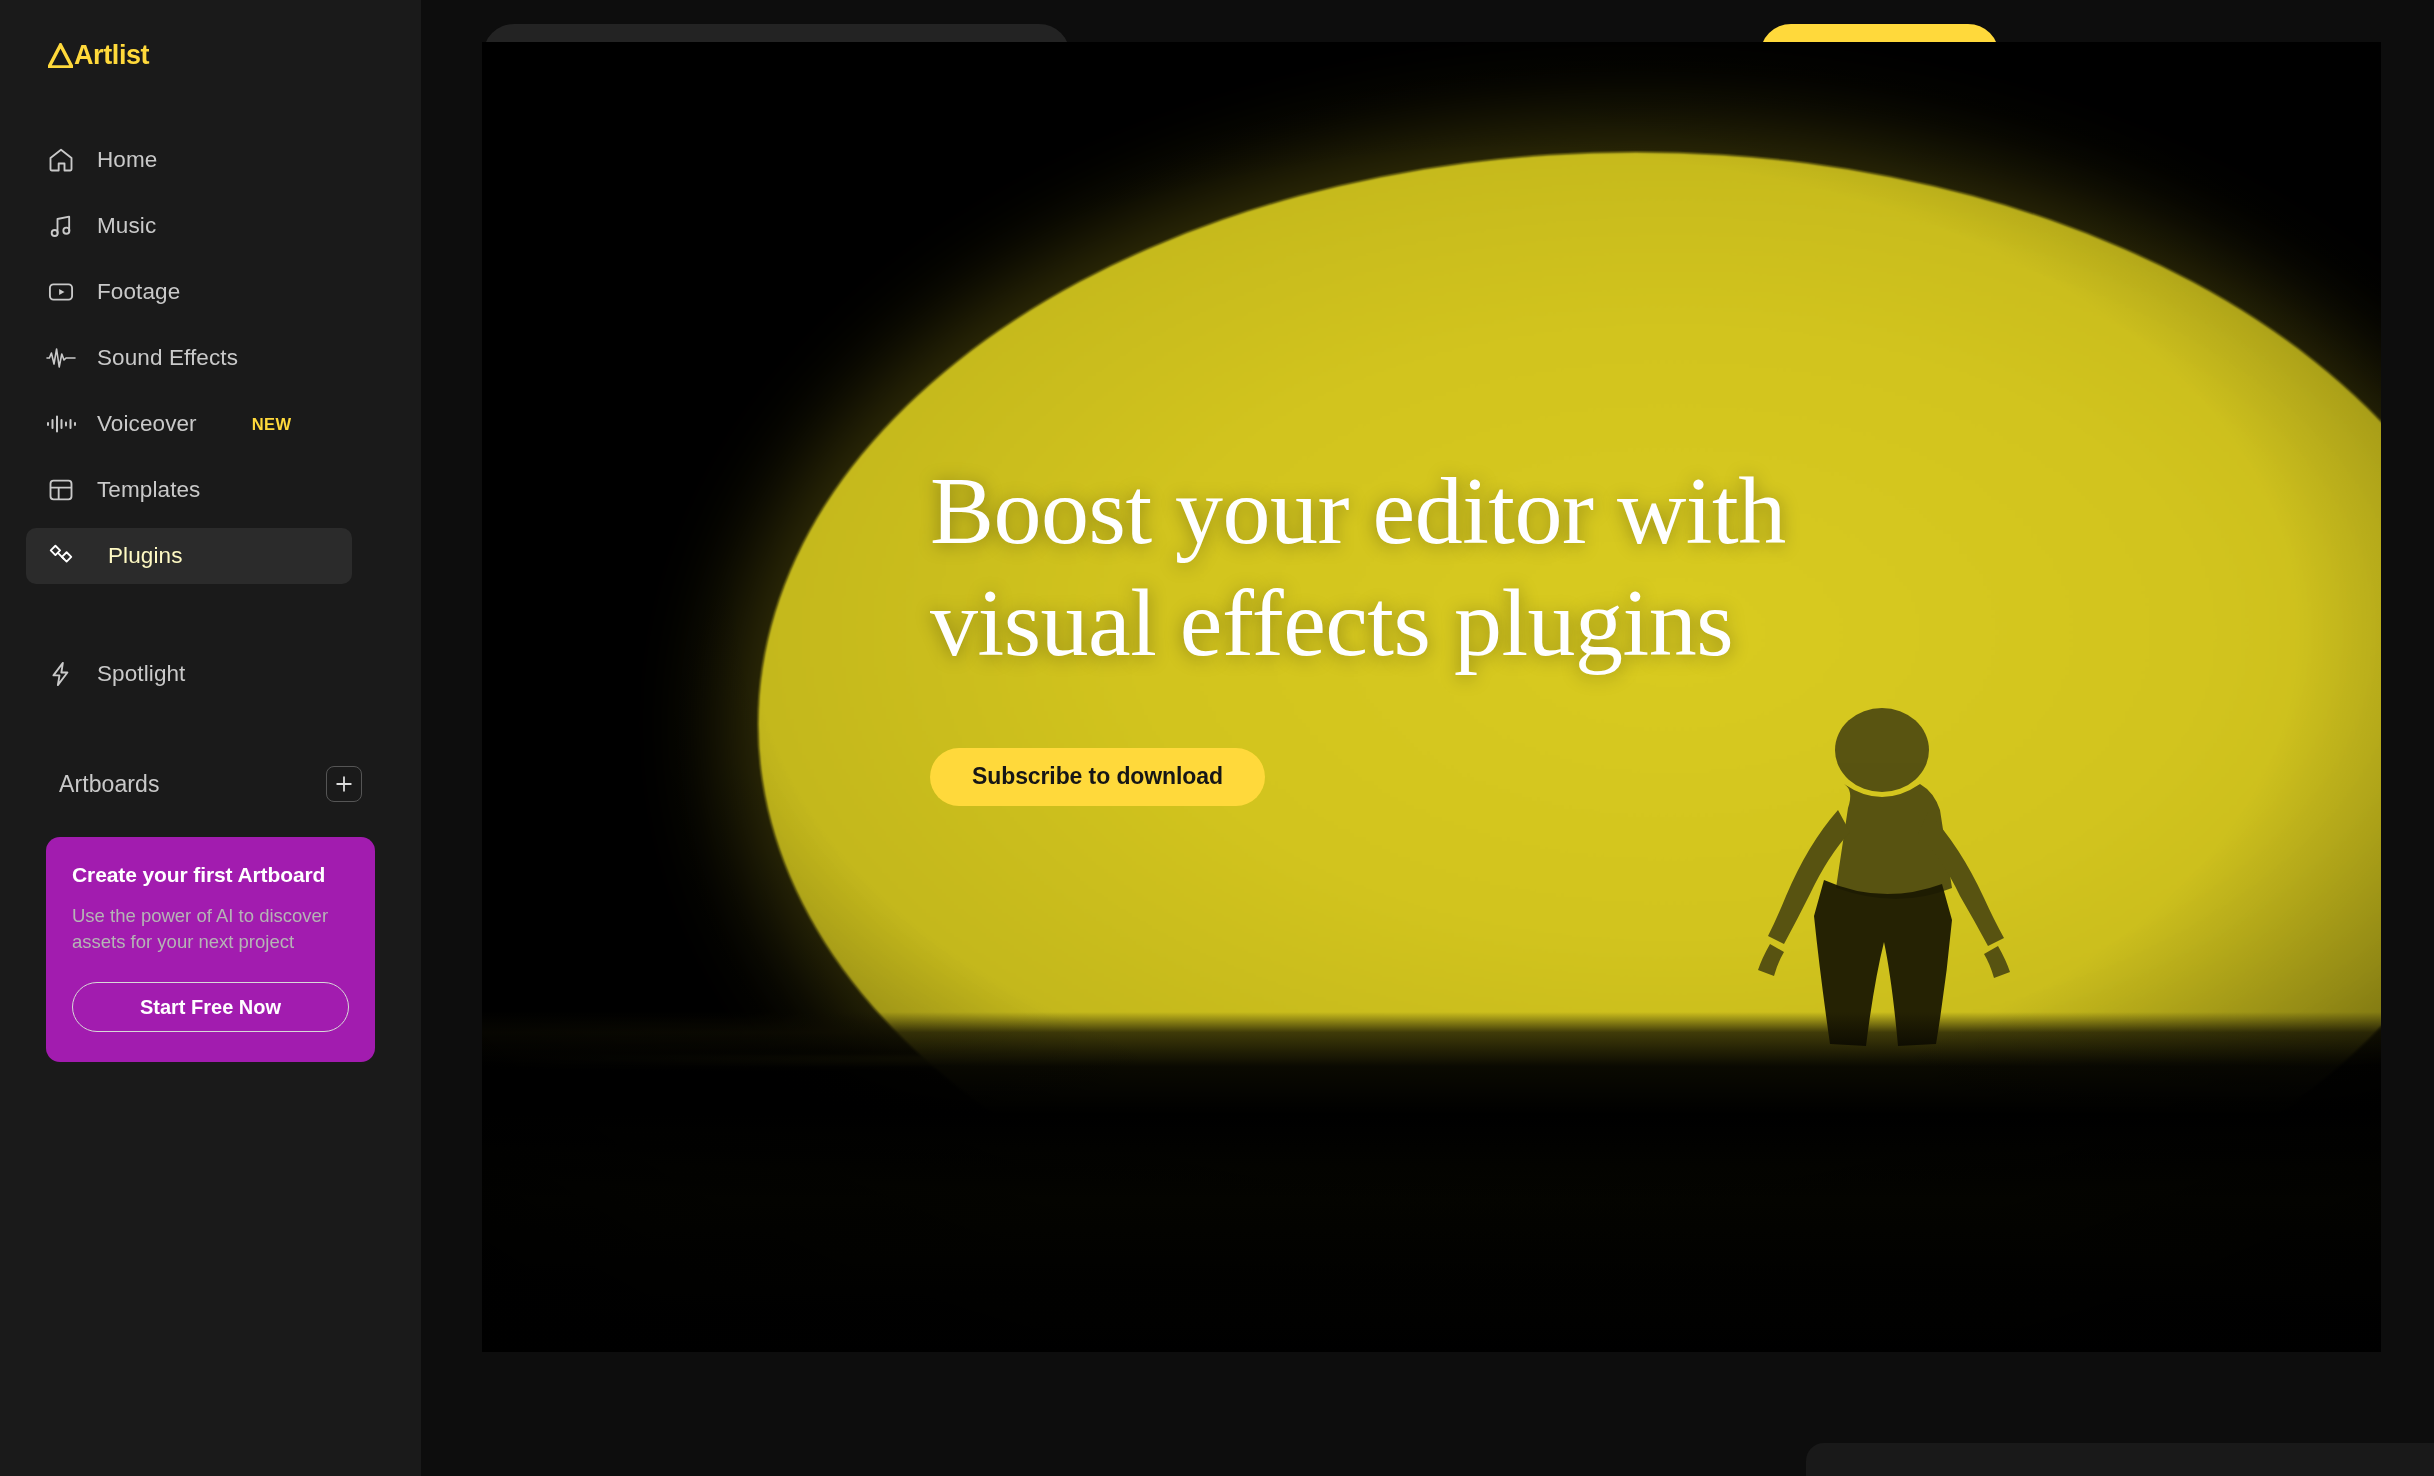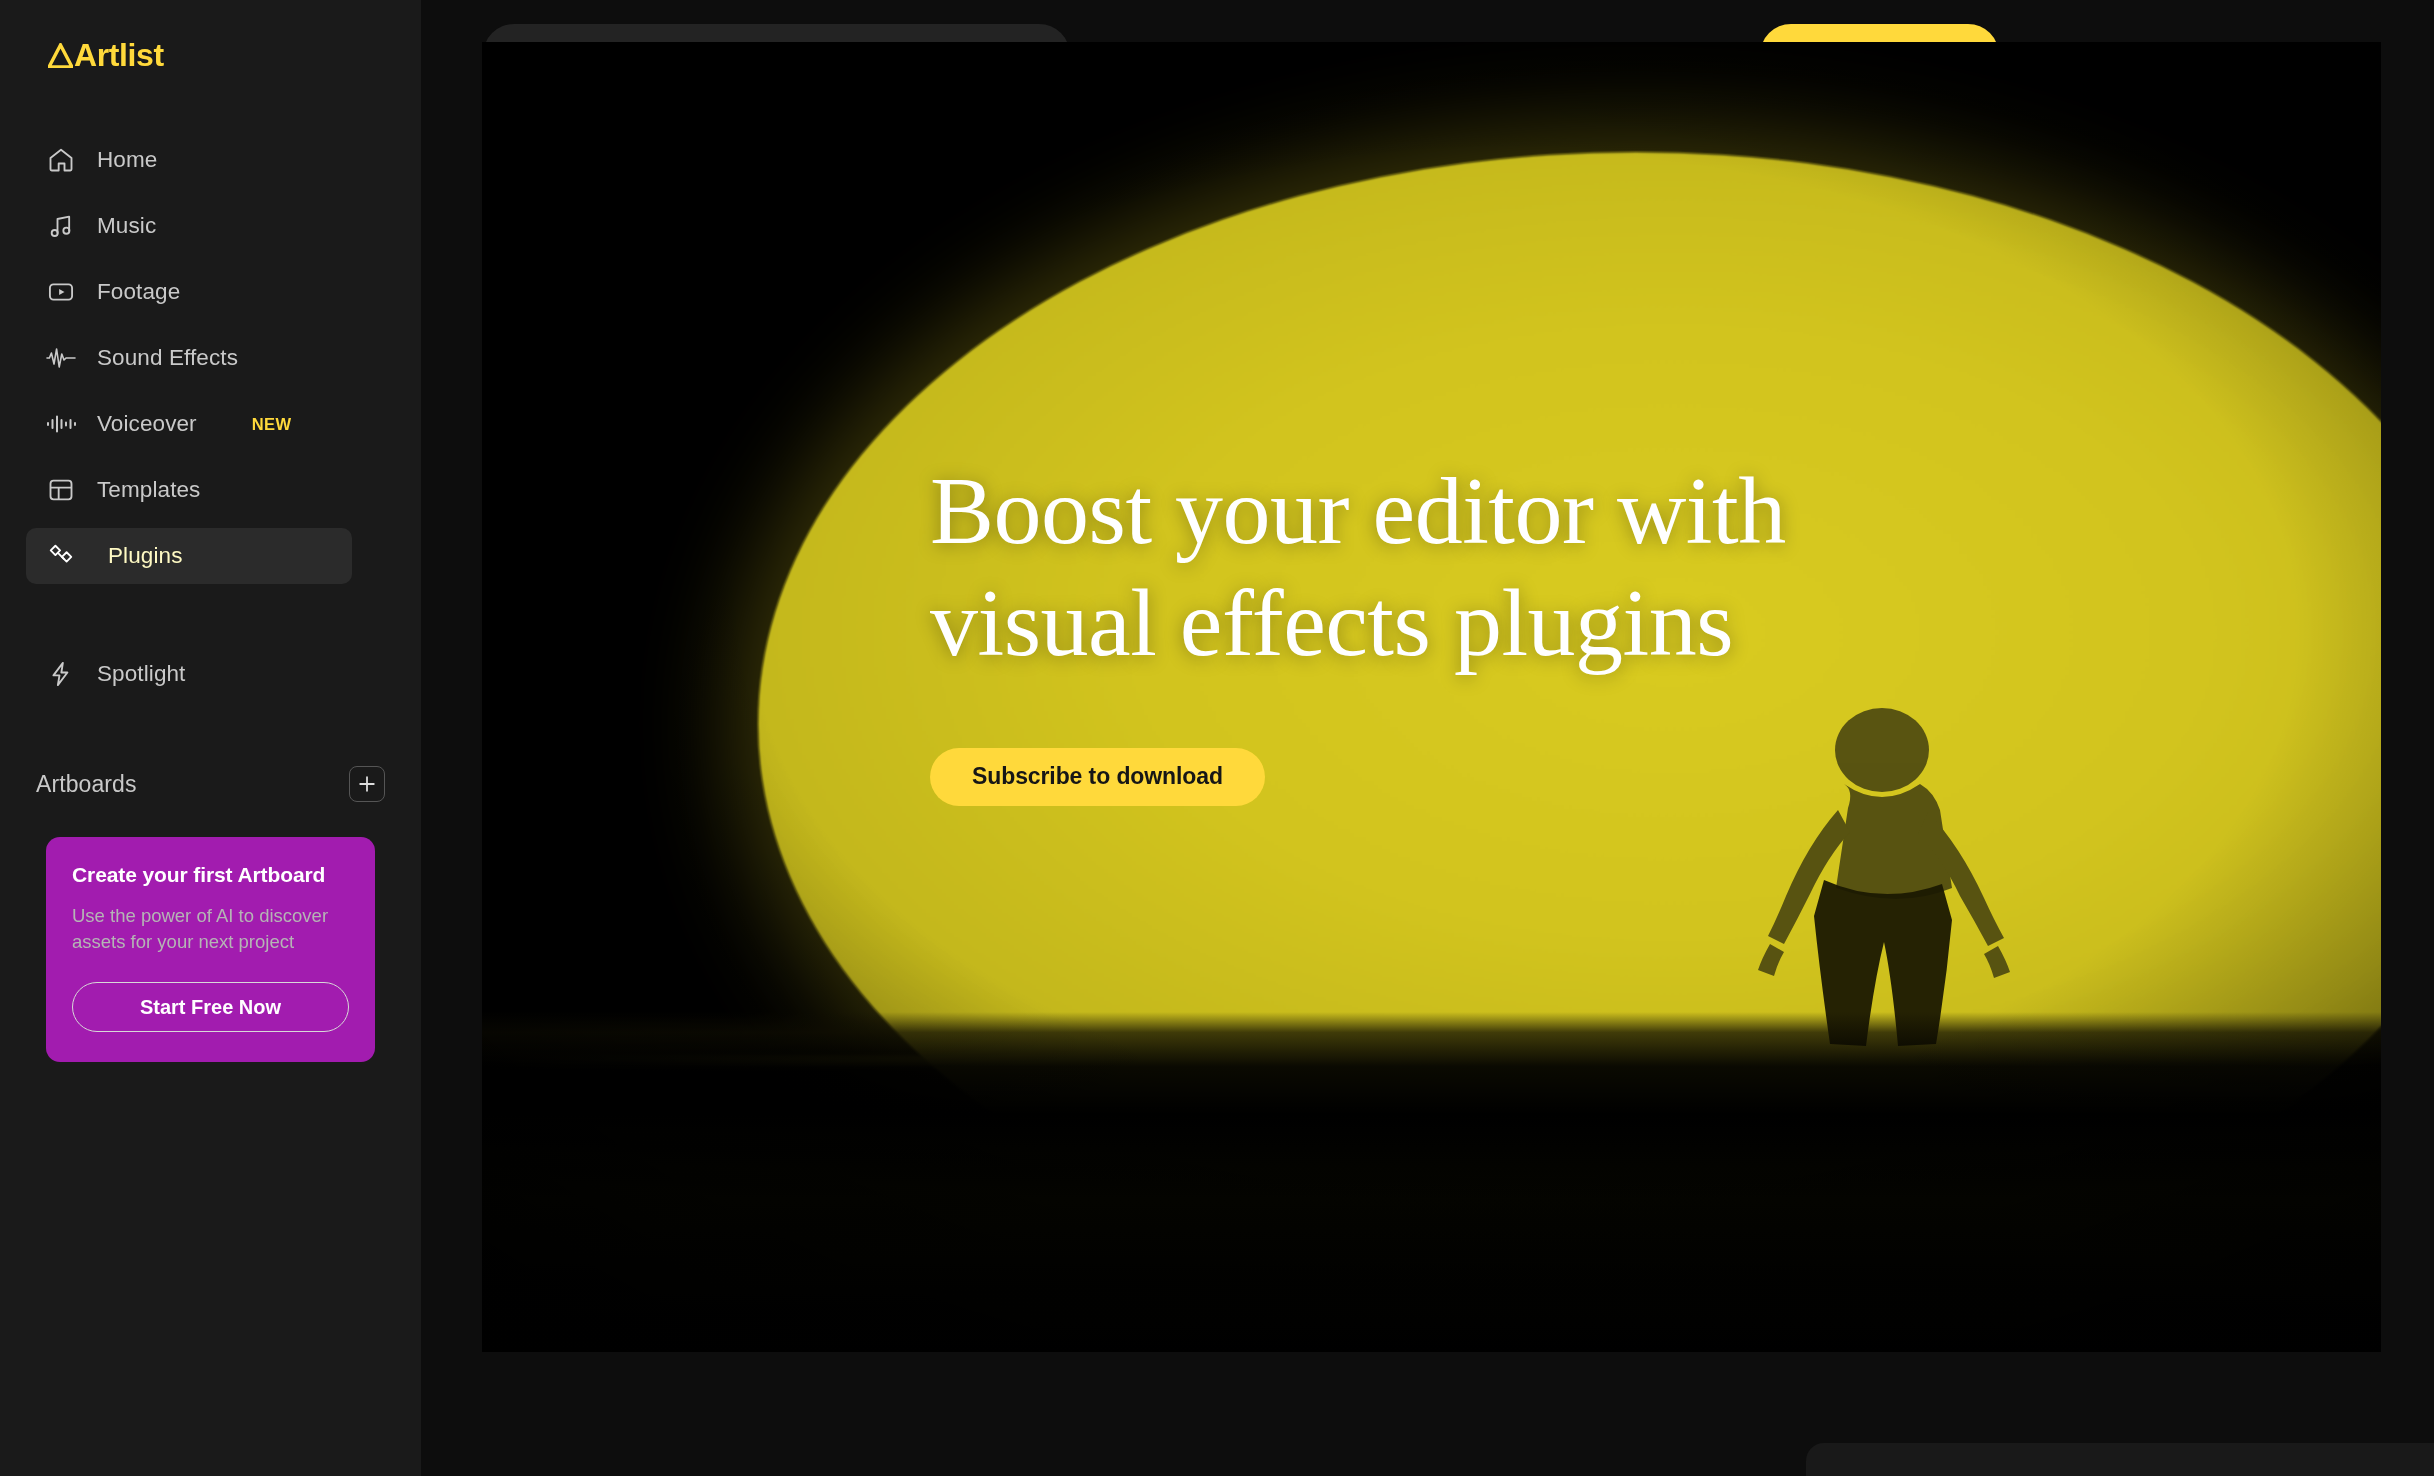--- a/index.html
+++ b/index.html
@@ -18,21 +18,21 @@
     flex:0 0 421px;
     position:relative;
     padding:0;
   }
   .logo-wrap {
     height:110px; display:flex; align-items:center;
     padding-left:48px;
   }
   .logo {
     color:#FFD93B;
-    font-size:32px;
+    font-size:27px;
     font-weight:700;
     letter-spacing:-0.4px;
     display:flex; align-items:center;
   }
   .logo .tri { display:inline-block; margin-right:1px; }
 
   .nav { margin-top:22px; padding:0 46px; }
   .nav-item {
     display:flex; align-items:center;
     height:56px;
@@ -61,21 +61,21 @@
     color:#FFD93B;
     font-size:16.5px;
     font-weight:700;
     letter-spacing:0.4px;
     padding-left:40px;
   }
   .nav-gap { height:52px; }
 
   .artboards-head {
     display:flex; align-items:center; justify-content:space-between;
-    padding:0 36px;
+    padding:0 59px;
     margin-top:62px;
     height:40px;
   }
   .artboards-title { color:#c9c9c9; font-size:23px; letter-spacing:0.1px; }
   .plus-btn {
     width:36px; height:36px;
     border:1.5px solid #555;
     border-radius:8px;
     display:flex; align-items:center; justify-content:center;
     cursor:pointer;

